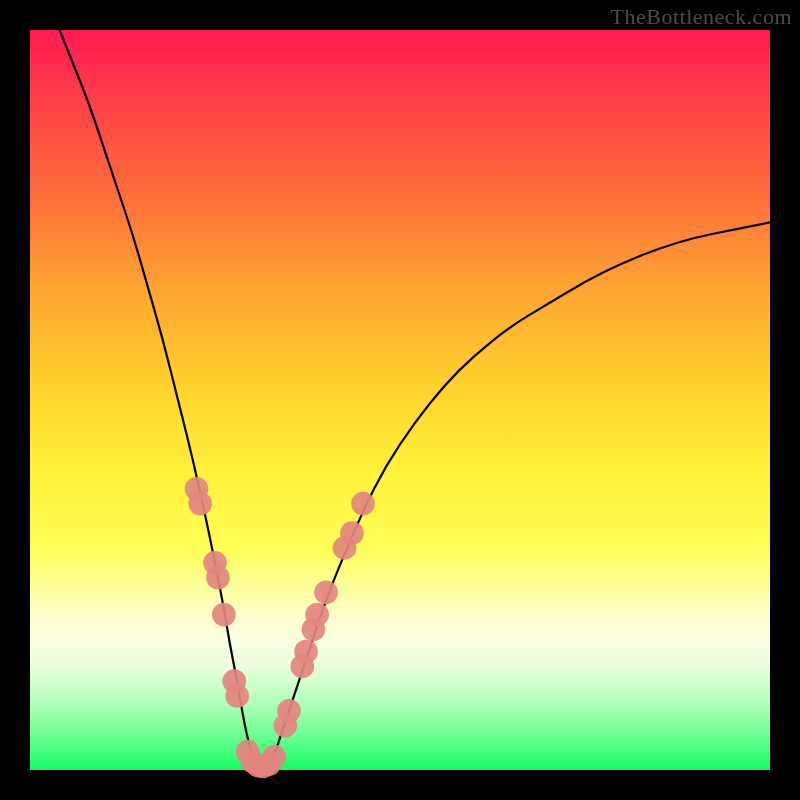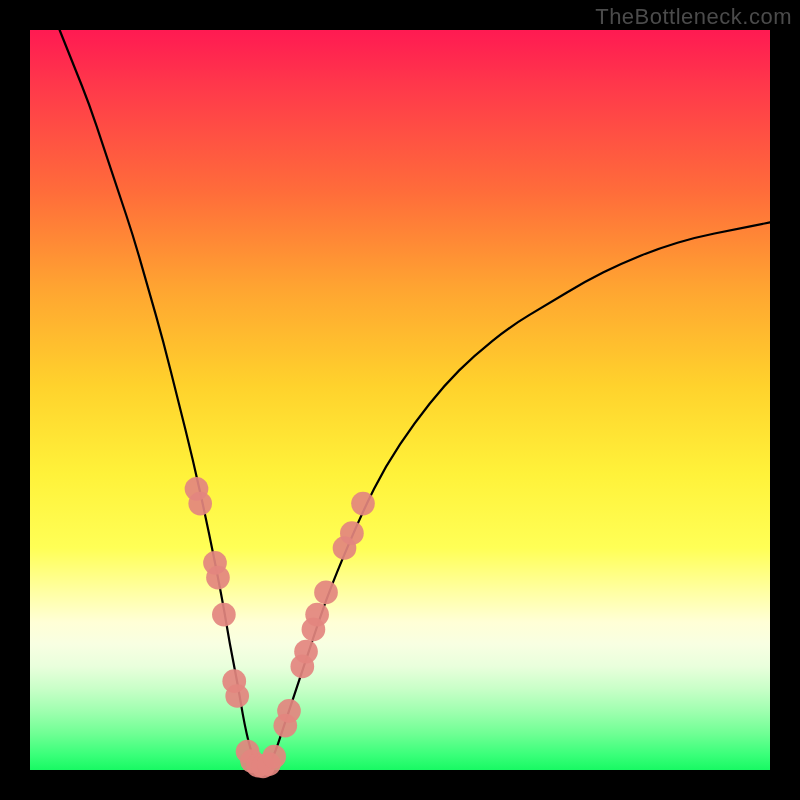--- a/index.html
+++ b/index.html
@@ -46,21 +46,21 @@
     left: 0;
     top: 0;
     width: 800px;
     height: 800px;
     pointer-events: none;
   }
   .attribution {
     position: absolute;
     top: 4px;
     right: 8px;
-    font-family: Liberation Sans, sans-serif;
+    font-family: Liberation Serif, serif;
     font-size: 22px;
     color: #4b4b4b;
     letter-spacing: 0.5px;
   }
 </style>
 </head>
 <body>
 
 <div class="stage">
   <div class="plot-area"></div>

